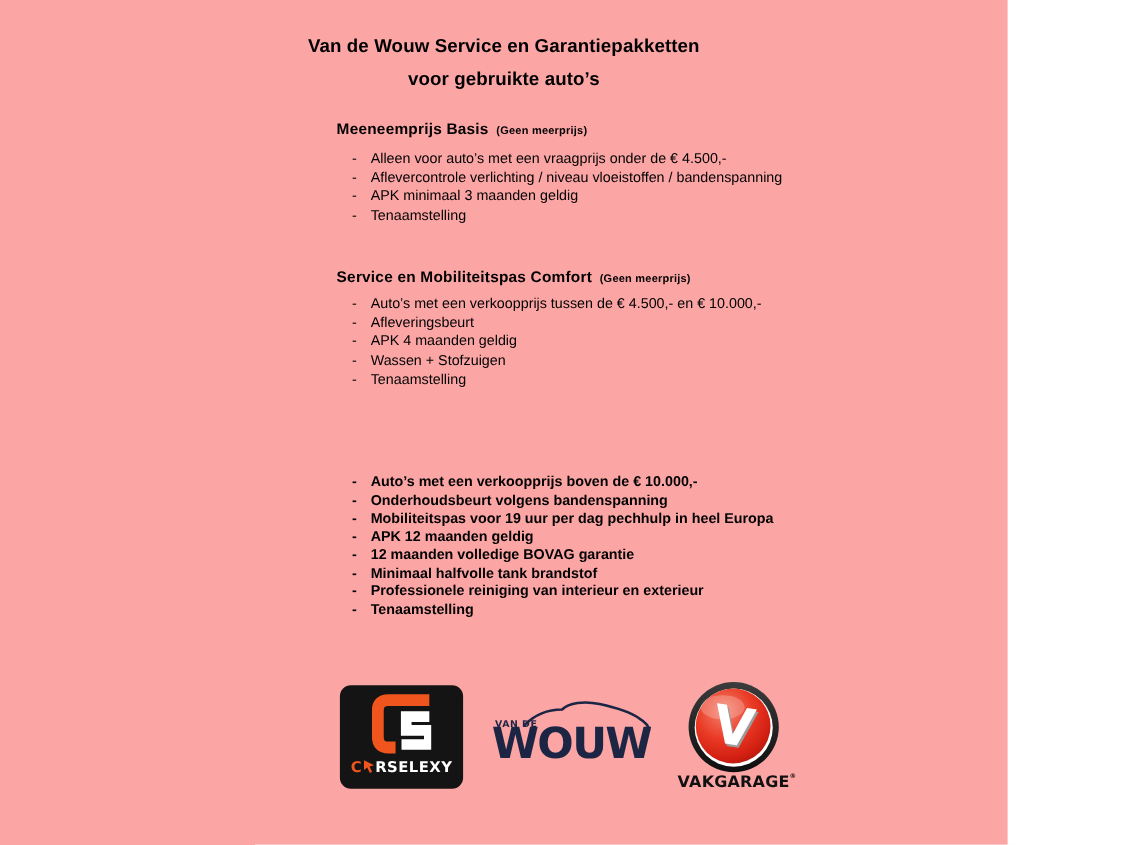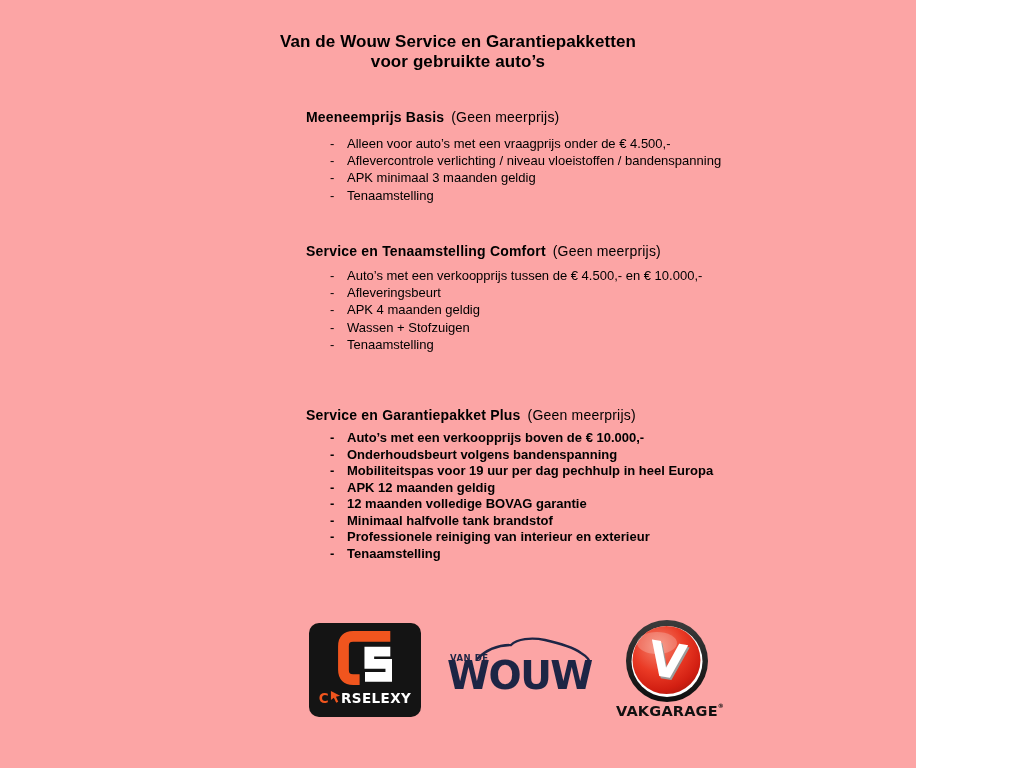--- a/index.html
+++ b/index.html
@@ -5,30 +5,30 @@
   html,body{margin:0;padding:0;background:#ffffff;}
   .page{
     position:relative;width:916px;height:768px;background:#fca5a5;
     font-family:"Liberation Sans",sans-serif;color:#000;overflow:hidden;
   }
   .title-line{
     position:absolute;left:0;width:100%;text-align:center;
     font-weight:bold;font-size:17px;line-height:20px;letter-spacing:.1px;
   }
   #title-line-1{top:32px;}
-  #title-line-2{top:52px;}
+  #title-line-2{top:62px;}
 
   .sec-head{
     position:absolute;left:306px;white-space:nowrap;
     font-weight:bold;font-size:14px;letter-spacing:.2px;
   }
-  .sec-note{font-size:14px;font-weight:normal;margin-left:7px;letter-spacing:.2px;}
+  .sec-note{font-size:10px;font-weight:bold;margin-left:7px;letter-spacing:.2px;}
 
   ul.items{
-    list-style:none;margin:0;padding:0;position:absolute;left:314px;
+    list-style:none;margin:0;padding:0;position:absolute;left:304px;
   }
   ul.items li{
     font-size:13px;line-height:17.2px;white-space:pre;padding-left:16px;
   }
   #list-3 li{line-height:16.5px;font-weight:bold;}
   .dash{display:inline-block;width:17px;}
 
   
   .logo-carselexy{
     position:absolute;left:309px;top:623px;width:112px;height:94px;
@@ -66,33 +66,30 @@
     <span>Meeneemprijs Basis</span><span class="sec-note">(Geen meerprijs)</span>
   </div>
   <ul class="items" id="list-1" style="top:135px">
     <li><span class="dash">-</span><span class="li-text">Alleen voor auto’s met een vraagprijs onder de € 4.500,-</span></li>
     <li><span class="dash">-</span><span class="li-text">Aflevercontrole verlichting / niveau vloeistoffen / bandenspanning</span></li>
     <li><span class="dash">-</span><span class="li-text">APK minimaal 3 maanden geldig</span></li>
     <li><span class="dash">-</span><span class="li-text">Tenaamstelling</span></li>
   </ul>
 
   <div class="sec-head" style="top:243px">
-    <span>Service en Tenaamstelling Comfort</span><span class="sec-note">(Geen meerprijs)</span>
+    <span>Service en Mobiliteitspas Comfort</span><span class="sec-note">(Geen meerprijs)</span>
   </div>
   <ul class="items" id="list-2" style="top:267px">
     <li><span class="dash">-</span><span class="li-text">Auto’s met een verkoopprijs tussen de € 4.500,- en € 10.000,-</span></li>
     <li><span class="dash">-</span><span class="li-text">Afleveringsbeurt</span></li>
     <li><span class="dash">-</span><span class="li-text">APK 4 maanden geldig</span></li>
     <li><span class="dash">-</span><span class="li-text">Wassen + Stofzuigen</span></li>
     <li><span class="dash">-</span><span class="li-text">Tenaamstelling</span></li>
   </ul>
 
-  <div class="sec-head" style="top:407px">
-    <span>Service en Garantiepakket Plus</span><span class="sec-note">(Geen meerprijs)</span>
-  </div>
   <ul class="items" id="list-3" style="top:430px">
     <li><span class="dash">-</span><span class="li-text">Auto’s met een verkoopprijs boven de € 10.000,-</span></li>
     <li><span class="dash">-</span><span class="li-text">Onderhoudsbeurt volgens bandenspanning</span></li>
     <li><span class="dash">-</span><span class="li-text">Mobiliteitspas voor 19 uur per dag pechhulp in heel Europa</span></li>
     <li><span class="dash">-</span><span class="li-text">APK 12 maanden geldig</span></li>
     <li><span class="dash">-</span><span class="li-text">12 maanden volledige BOVAG garantie</span></li>
     <li><span class="dash">-</span><span class="li-text">Minimaal halfvolle tank brandstof</span></li>
     <li><span class="dash">-</span><span class="li-text">Professionele reiniging van interieur en exterieur</span></li>
     <li><span class="dash">-</span><span class="li-text">Tenaamstelling</span></li>
   </ul>

